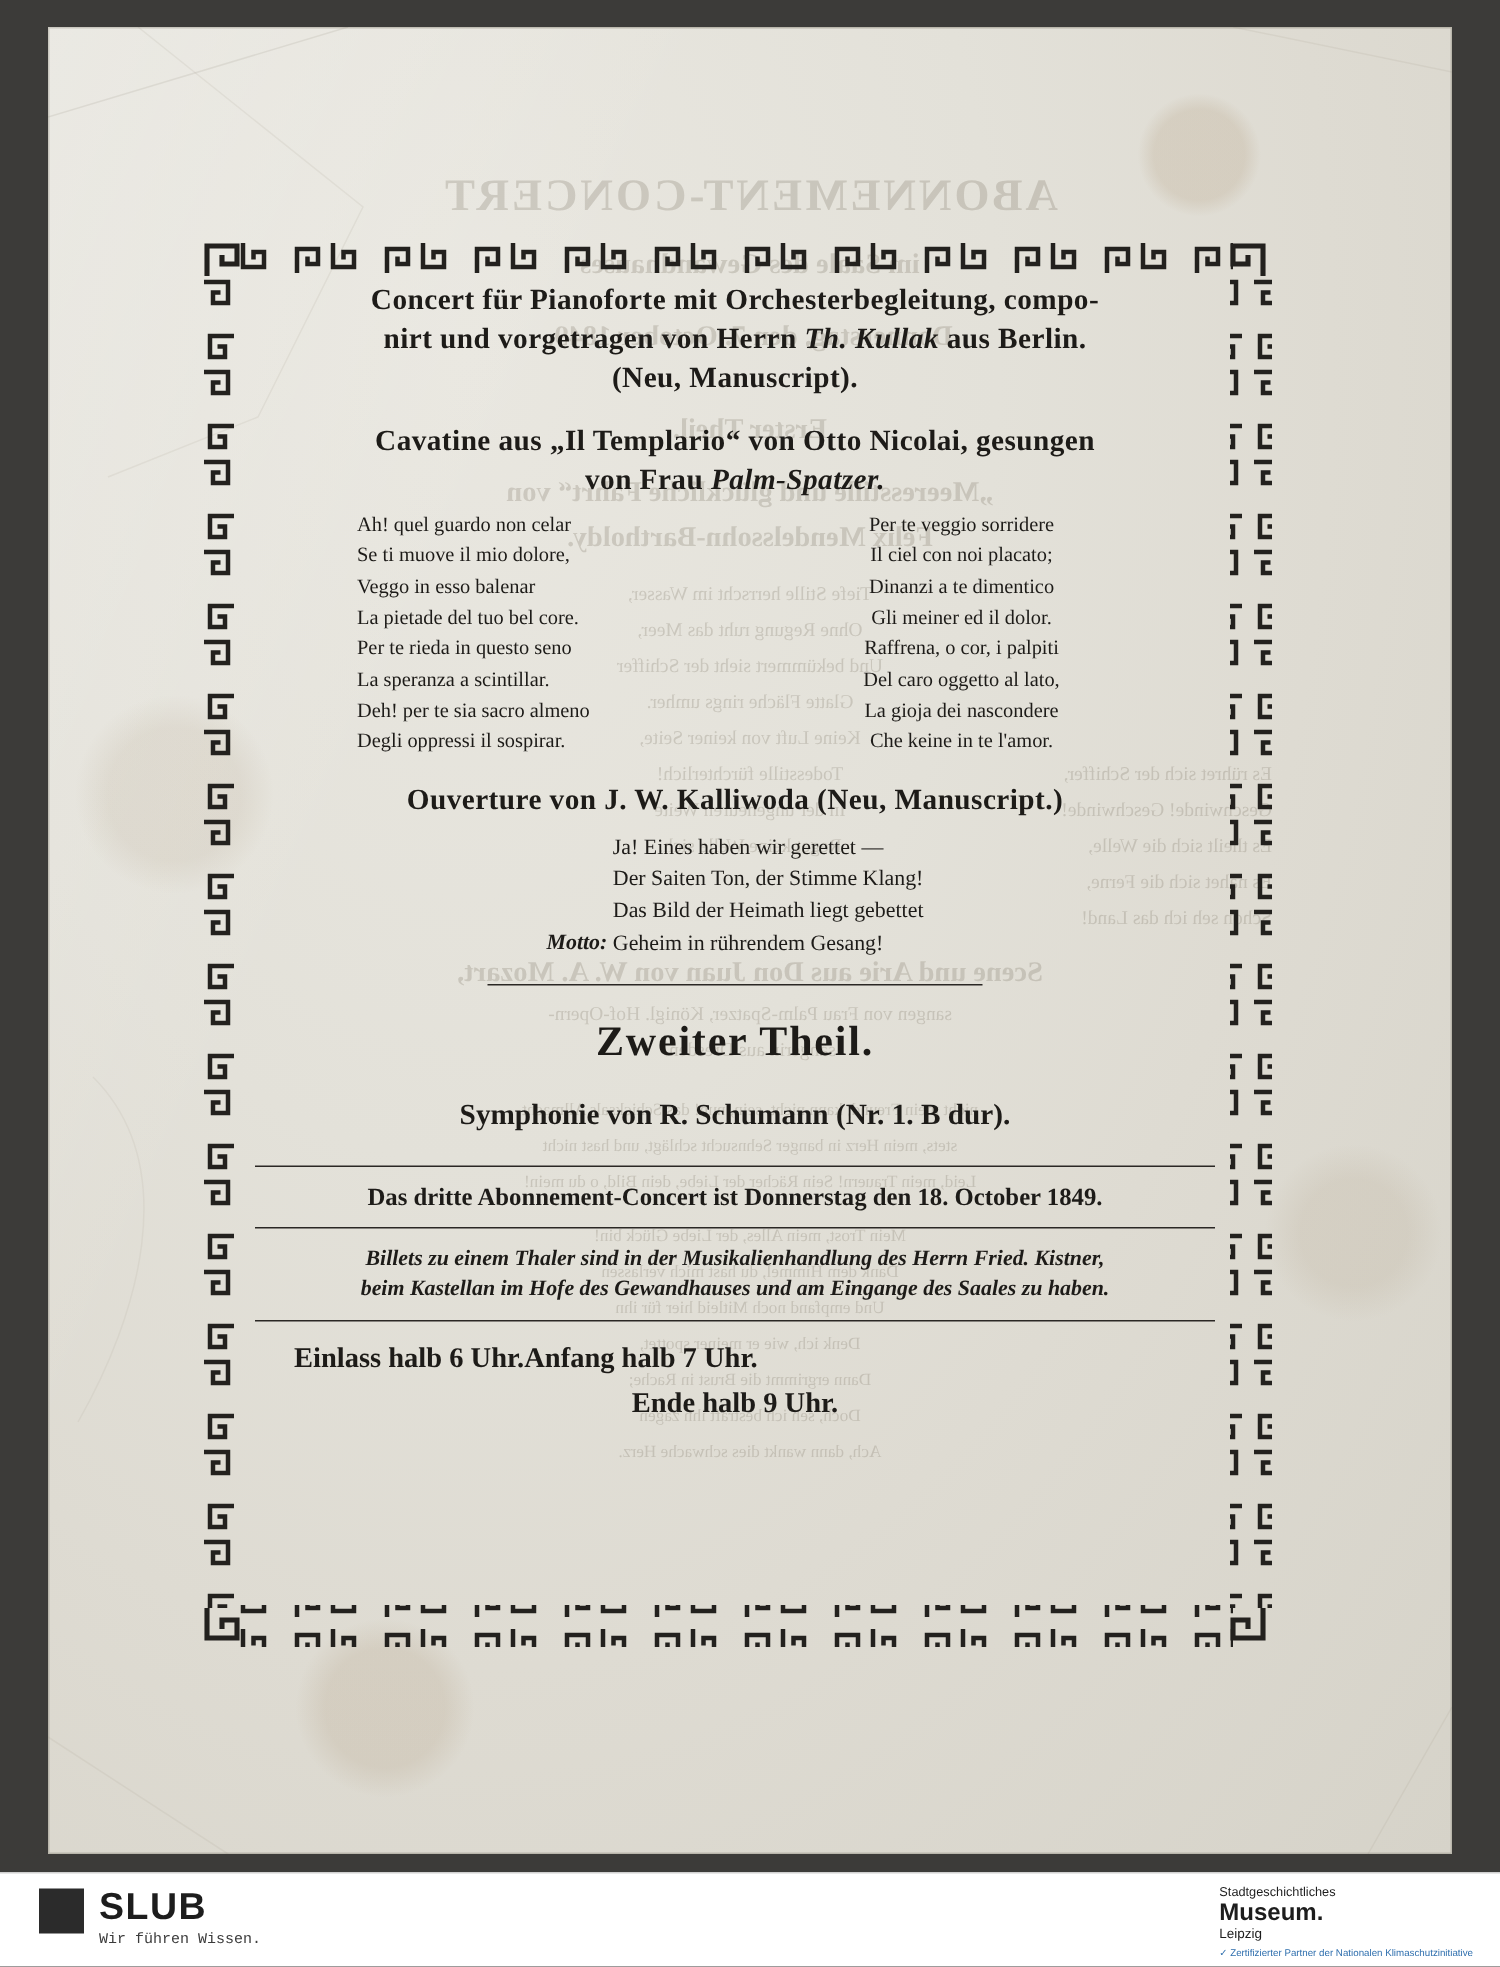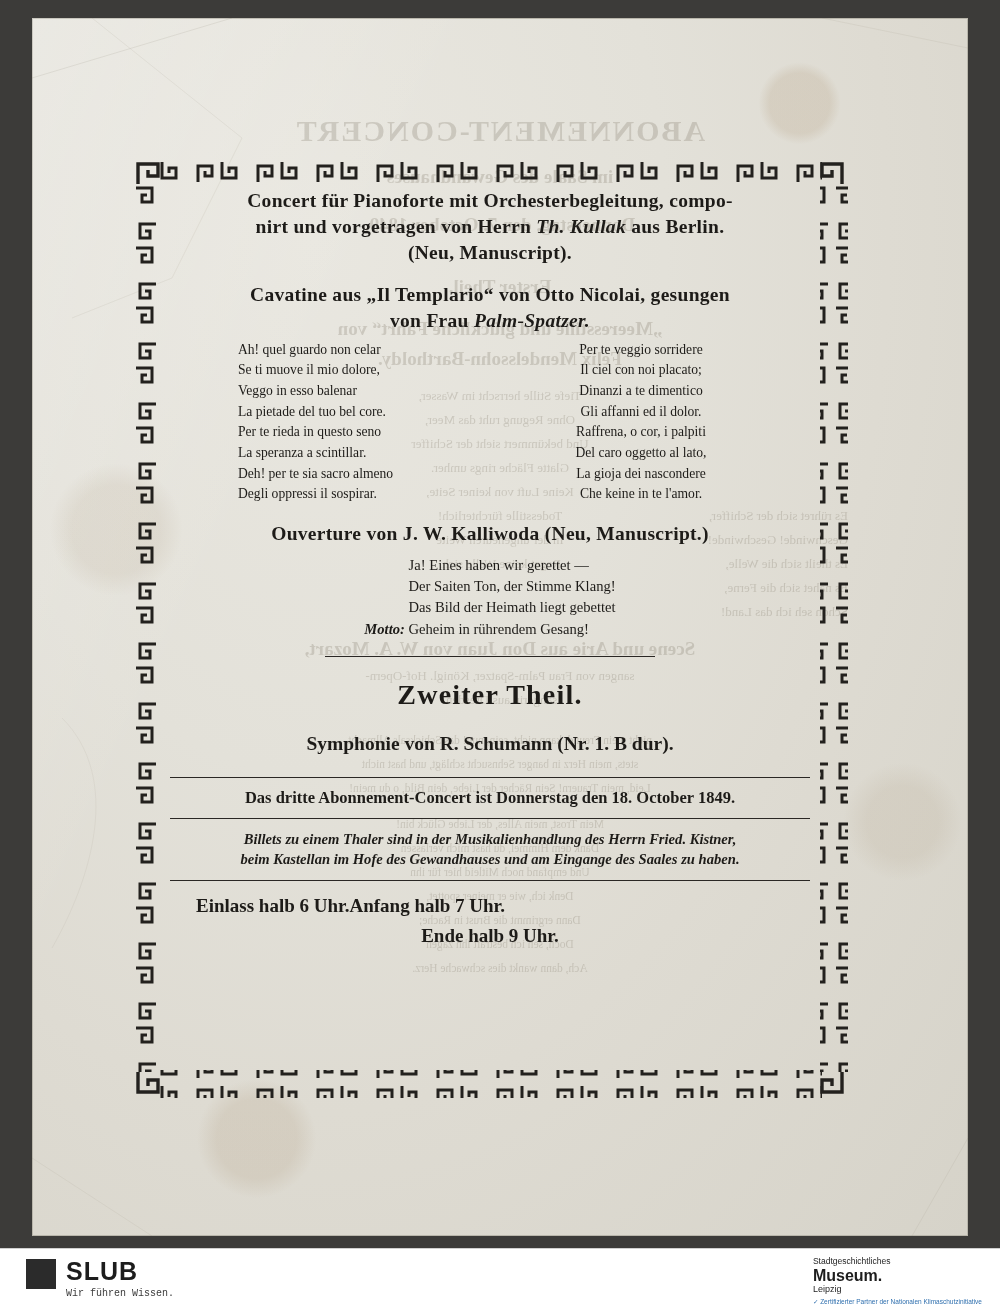--- a/index.html
+++ b/index.html
@@ -345,21 +345,21 @@
         <tr>
           <td class="l">Se ti muove il mio dolore,</td>
           <td class="r">Il ciel con noi placato;</td>
         </tr>
         <tr>
           <td class="l">Veggo in esso balenar</td>
           <td class="r">Dinanzi a te dimentico</td>
         </tr>
         <tr>
           <td class="l">La pietade del tuo bel core.</td>
-          <td class="r">Gli affanni ed il dolor.</td>
+          <td class="r">Gli meiner ed il dolor.</td>
         </tr>
         <tr>
           <td class="l">Per te rieda in questo seno</td>
           <td class="r">Raffrena, o cor, i palpiti</td>
         </tr>
         <tr>
           <td class="l">La speranza a scintillar.</td>
           <td class="r">Del caro oggetto al lato,</td>
         </tr>
         <tr>

